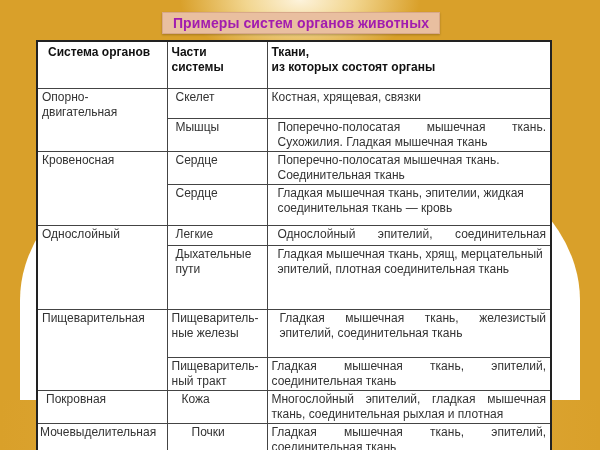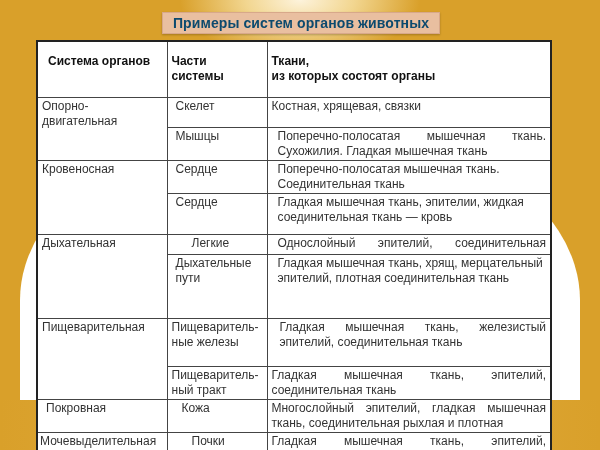--- a/index.html
+++ b/index.html
@@ -17,35 +17,35 @@
     background:#ffffff; border-radius:50% 50% 0 0 / 45% 45% 0 0;
   }
   .bg-bottom {
     position:absolute; left:0; top:400px; width:600px; height:50px;
     background: linear-gradient(to right, #d9a02a 0%, #dfa83a 35%, #fff6e0 50%, #dfa83a 65%, #d9a02a 100%);
   }
   .title {
     position:absolute; left:162px; top:12px; width:276px; height:20px;
     background:#e9bfa0; border:1px solid #d8a88a;
     box-shadow: 0 1px 2px rgba(0,0,0,0.25);
-    font-weight:bold; font-size:14px; color:#0c4a6e;
+    font-weight:bold; font-size:14px; color:#a21caf;
     text-align:center; line-height:20px; letter-spacing:0.1px;
   }
   table.grid {
     position:absolute; left:36px; top:40px; width:514px;
     border-collapse:collapse; background:#fff;
     border:2px solid #222;
     font-size:12px; color:#333; table-layout:fixed;
   }
   table.grid td, table.grid th {
     border:1px solid #444; vertical-align:top; padding:1px 4px; line-height:15px;
     overflow:hidden;
   }
   table.grid th {
-    font-weight:bold; text-align:left; color:#111; height:42px; padding-top:12px;
+    font-weight:bold; text-align:left; color:#111; height:42px; padding-top:3px;
   }
   col.c1 { width:130px; } col.c2 { width:100px; } col.c3 { width:284px; }
   .just { text-align:justify; text-align-last:justify; }
   .just2 { text-align:justify; }
   .thick-top td { border-top:2px solid #222; }
 </style>
 </head>
 <body>
 
 <div class="bg-top"></div>
@@ -81,22 +81,22 @@
     <td rowspan="2">Кровеносная</td>
     <td style="padding-left:8px">Сердце</td>
     <td style="padding-left:10px">Поперечно-полосатая мышечная ткань. Соединительная ткань</td>
   </tr>
   <tr style="height:41px">
     <td style="padding-left:8px">Сердце</td>
     <td style="padding-left:10px">Гладкая мышечная ткань, эпителии, жидкая соединительная ткань — кровь</td>
   </tr>
 
   <tr class="thick-top" style="height:20px">
-    <td rowspan="2">Дыхательная</td>
-    <td style="padding-left:24px">Легкие</td>
+    <td rowspan="2">Однослойный</td>
+    <td style="padding-left:8px">Легкие</td>
     <td class="just" style="padding-left:10px">Однослойный эпителий, соединительная</td>
   </tr>
   <tr style="height:64px">
     <td style="padding-left:8px">Дыхательные пути</td>
     <td style="padding-left:10px">Гладкая мышечная ткань, хрящ, мерцательный эпителий, плотная соединительная ткань</td>
   </tr>
 
   <tr class="thick-top" style="height:48px">
     <td rowspan="2">Пищеварительная</td>
     <td>Пищеваритель-ные железы</td>

